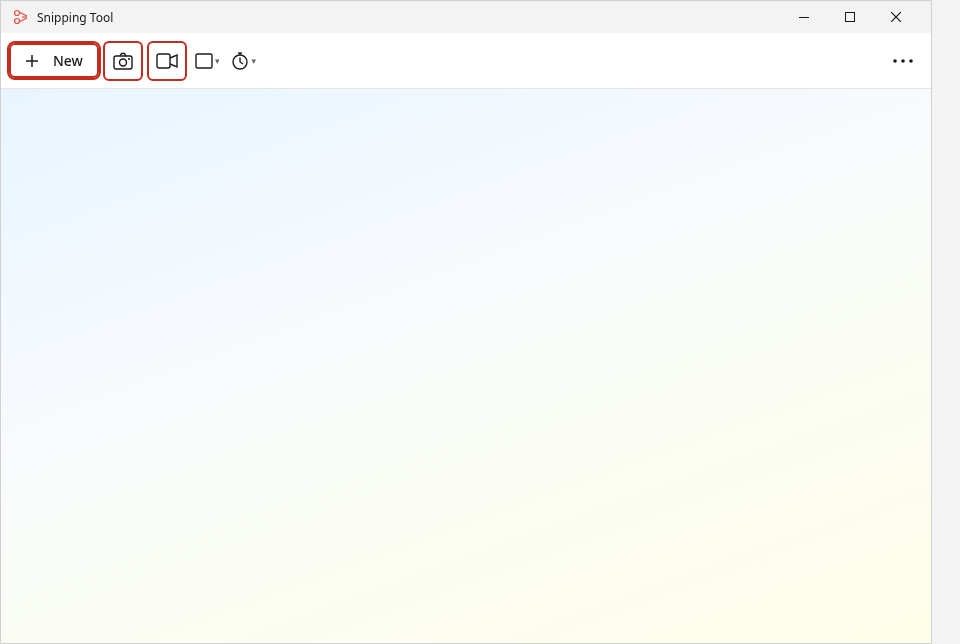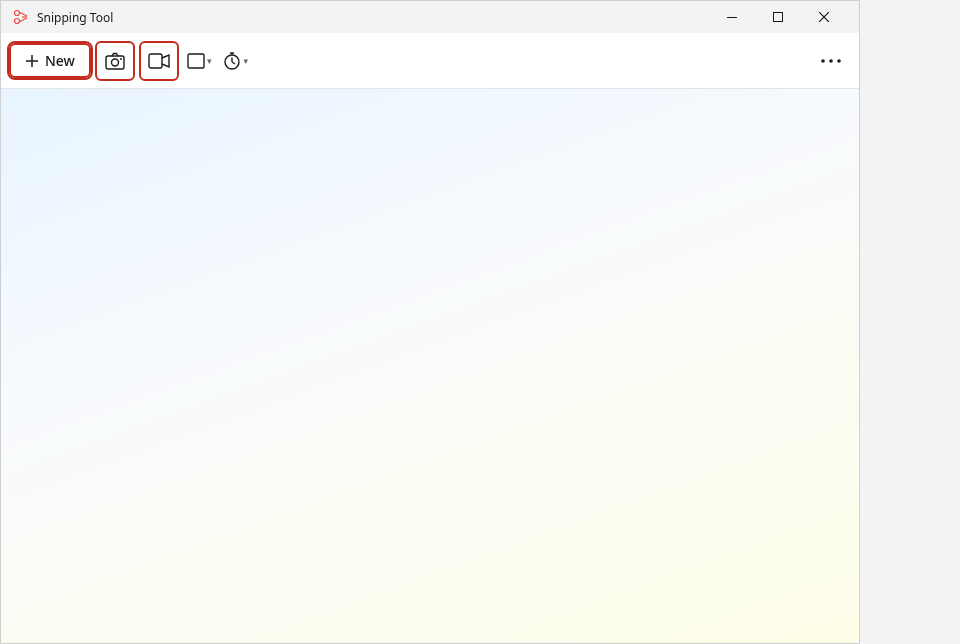--- a/index.html
+++ b/index.html
@@ -10,21 +10,21 @@
 
     body {
       width: 960px;
       height: 644px;
       font-family: 'Segoe UI', system-ui, sans-serif;
       overflow: hidden;
       background: #f3f3f3;
     }
 
     .window {
-      width: 860px;
+      width: 932px;
       height: 644px;
       display: flex;
       flex-direction: column;
       border: 1px solid #d0d0d0;
       background: #f0abfc;
     }
 
     
     .title-bar {
       display: flex;
@@ -79,21 +79,21 @@
       padding: 0 8px;
       background: #ffffff;
       border-bottom: 1px solid #e5e5e5;
       gap: 4px;
       flex-shrink: 0;
     }
 
     .new-btn {
       display: flex;
       align-items: center;
-      gap: 6px;
+      gap: 14px;
       padding: 6px 14px;
       border: 2px solid #c42b1c;
       border-radius: 6px;
       background: transparent;
       cursor: pointer;
       font-size: 14px;
       font-family: 'Segoe UI', system-ui, sans-serif;
       color: #1a1a1a;
       font-weight: 500;
       outline: 2px solid #c42b1c;

